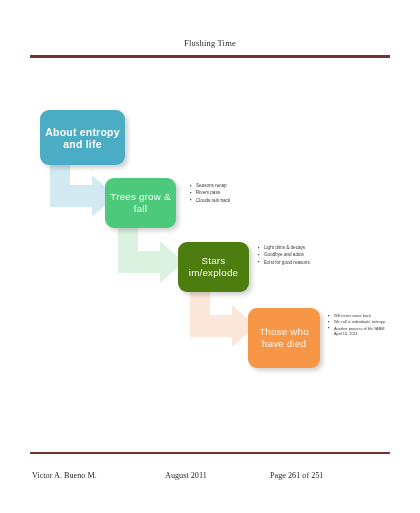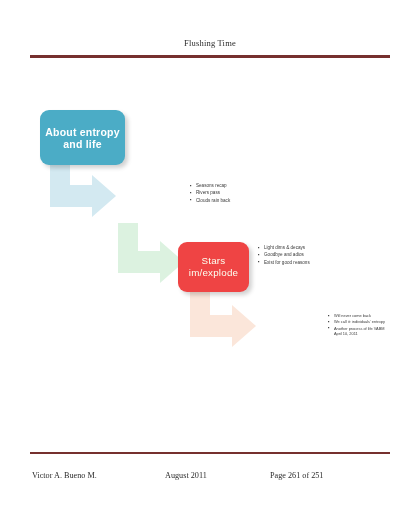--- a/index.html
+++ b/index.html
@@ -107,21 +107,21 @@
   }
   .node-2 {
     left: 105px; top: 83px;  width: 71px;  height: 50px;
     background: #4CC97A;
     font-size: 9.8px;
     color: #f4fff7;
     font-weight: normal;
   }
   .node-3 {
     left: 178px; top: 147px; width: 71px;  height: 50px;
-    background: #ef4444;
+    background: #4d7c0f;
     font-size: 9.8px;
     color: #fbfff0;
     font-weight: normal;
   }
   .node-4 {
     left: 248px; top: 213px; width: 72px;  height: 60px;
     background: #F79646;
     font-size: 9.8px;
     color: #fff6ee;
     font-weight: normal;
@@ -212,21 +212,23 @@
       <div class="hbar"></div>
       <div class="head"></div>
     </div>
     <div class="arrow arrow-3">
       <div class="vbar"></div>
       <div class="hbar"></div>
       <div class="head"></div>
     </div>
 
     <div class="node node-1">About entropy and life</div>
+    <div class="node node-2">Trees grow &amp; fall</div>
     <div class="node node-3">Stars im/explode</div>
+    <div class="node node-4">Those who have died</div>
 
     <ul class="bullets bul-2">
       <li>Seasons recap</li>
       <li>Rivers pass</li>
       <li>Clouds rain back</li>
     </ul>
 
     <ul class="bullets bul-3">
       <li>Light dims &amp; decays</li>
       <li>Goodbye and adios</li>

